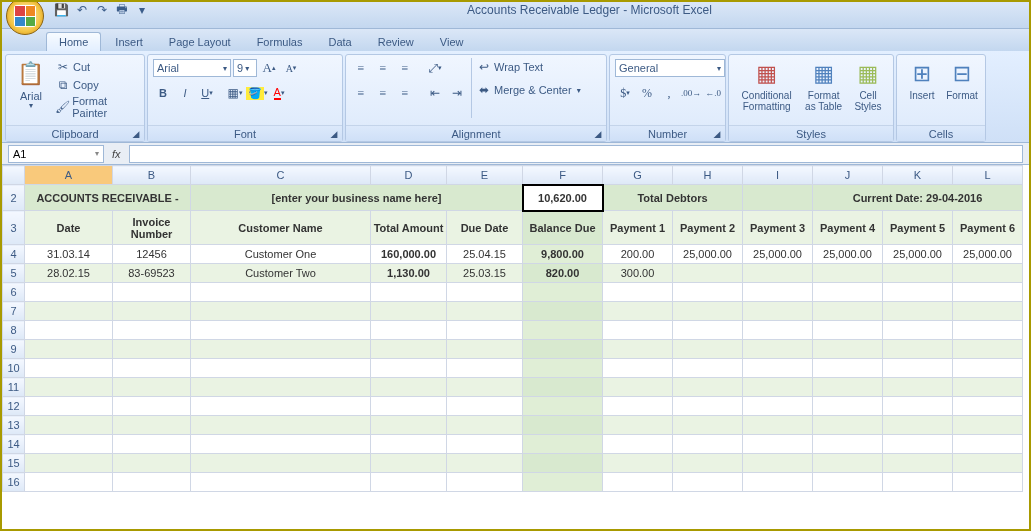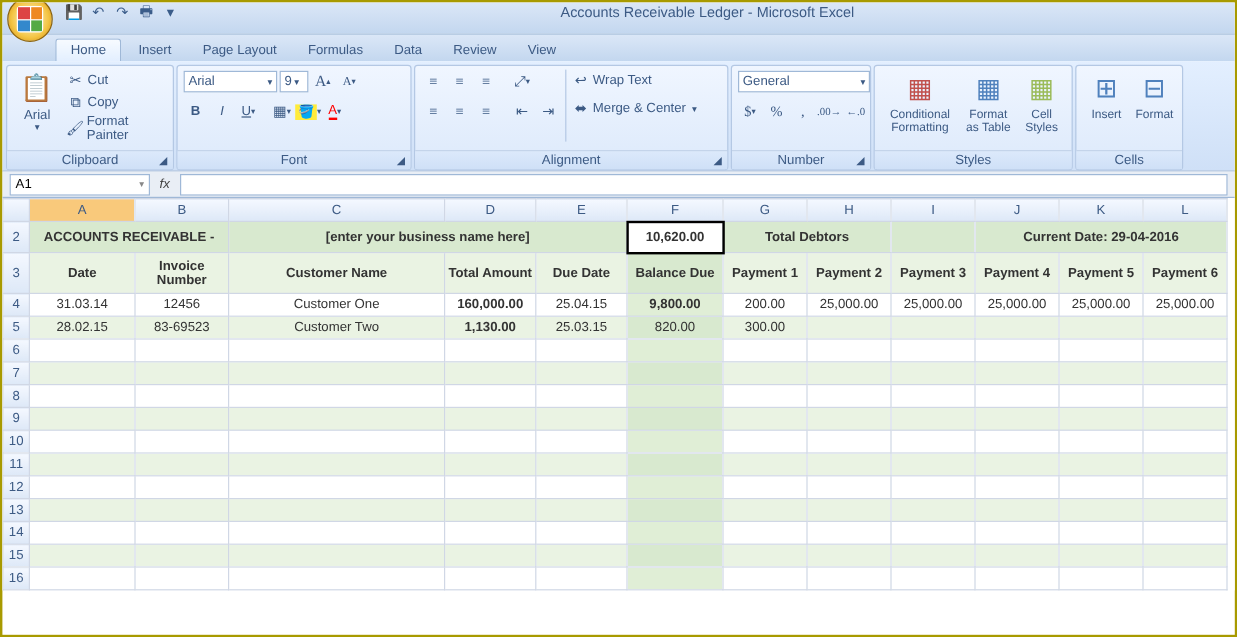--- a/index.html
+++ b/index.html
@@ -30,41 +30,41 @@
 .smallrow{display:flex;align-items:center;gap:2px;margin:1px 0;color:#3c5a84}
 .smallrow .ico{width:16px;height:16px;display:flex;align-items:center;justify-content:center;font-size:12px}
 .font-sel{border:1px solid #9fb8d7;background:#fff;height:18px;padding:0 3px;font-size:11px;display:flex;align-items:center}
 .fontname{width:78px}
 .fontsize{width:24px;text-align:center}
 .sep{width:1px;height:60px;background:#b4c8e4;margin:0 4px}
 .iconbtn{width:20px;height:18px;display:flex;align-items:center;justify-content:center;color:#3c5a84;border:1px solid transparent;font-size:12px;font-family:"Times New Roman",serif}
 .stackv{display:flex;flex-direction:column}
 
 .fbar{height:22px;background:#e9eef5;border-bottom:1px solid #9fb8d7;display:flex;align-items:center}
-.namebox{width:117px;height:18px;border:1px solid #9fb8d7;background:#fff;margin-left:6px;display:flex;align-items:center;padding:0 4px;font-size:11px;justify-content:space-between}
+.namebox{width:96px;height:18px;border:1px solid #9fb8d7;background:#fff;margin-left:6px;display:flex;align-items:center;padding:0 4px;font-size:11px;justify-content:space-between}
 .fx{margin:0 8px;font-style:italic;color:#444}
 .formula-input{flex:1;height:18px;border:1px solid #9fb8d7;background:#fff;margin-right:6px}
 
 .sheet{position:relative;background:#fff}
 .grid{border-collapse:collapse;table-layout:fixed}
 .grid th,.grid td{border:1px solid #d0d7e5;height:19px;text-align:center;font-size:11px;color:#333;overflow:hidden;white-space:nowrap}
 .grid th.colh{background:linear-gradient(#f4f8ff,#dde8f7);color:#3c5a84;font-weight:normal;height:18px}
 .grid th.colh.sel{background:#f9c97b}
 .grid th.rowh{background:linear-gradient(#f4f8ff,#dde8f7);color:#3c5a84;font-weight:normal;width:22px;text-align:center}
 .corner{background:linear-gradient(#f4f8ff,#dde8f7);width:22px}
 
 .ghdr{background:#d8e9cf!important;color:#3b6e2e;font-weight:bold}
 .ghdr-light{background:#eaf3e3!important;color:#3b6e2e;font-weight:bold}
 .celltext{padding:0 3px;text-align:left}
 .cellnum{padding:0 3px;text-align:right}
 .cellcenter{text-align:center}
 
 .evenrow td{background:#eaf3e3}
 .balcol{background:#e0eed6!important;font-weight:bold}
-.balcol-even{background:#d8e9cf!important;font-weight:normal}
+.balcol-even{background:#d8e9cf!important;font-weight:bold}
 .sumbox{background:#fff!important;font-weight:bold;outline:2px solid #000;outline-offset:-1px}
 
 .cA{width:88px}.cB{width:78px}.cC{width:180px}.cD{width:76px}.cE{width:76px}.cF{width:80px}.cG{width:70px}.cH{width:70px}.cI{width:70px}.cJ{width:70px}.cK{width:70px}.cL{width:70px}
 </style>
 </head>
 <body>
 
 <div class="titlebar">
   <div class="office-btn">
     <div class="office-btn-inner">

